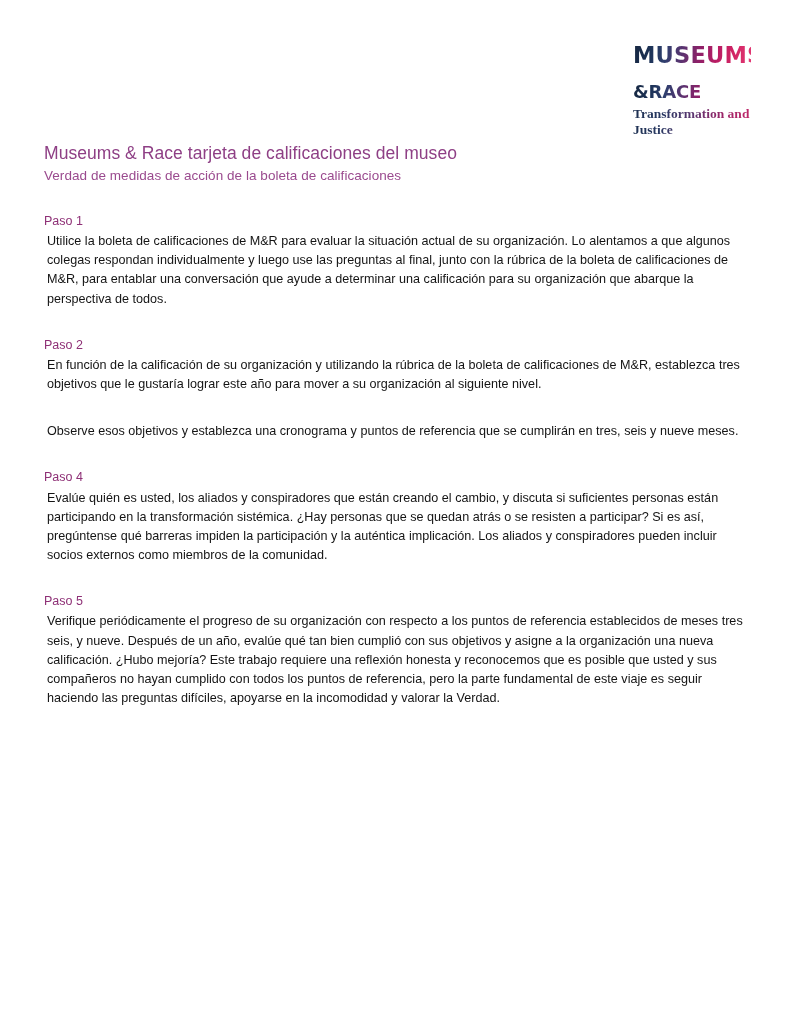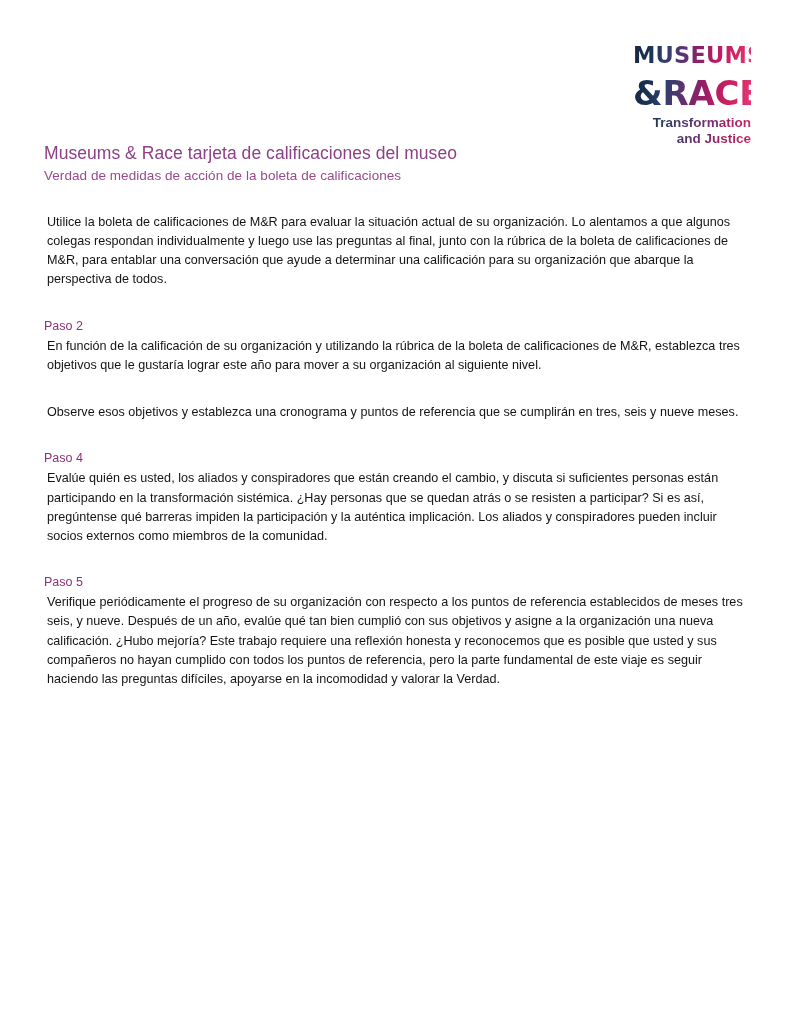--- a/index.html
+++ b/index.html
@@ -20,21 +20,21 @@
     inset: 0;
     background: #ffffff;
   }
 
   
   .logo {
     position: absolute;
     top: 44px;
     right: 44px;
     width: 118px;
-    text-align: right;
+    text-align: left;
     line-height: 1.0;
     user-select: none;
   }
   .logo-word {
     display: block;
     font-family: "DejaVu Sans", sans-serif;
     font-weight: 700;
     font-size: 22.5px;
     letter-spacing: 0.2px;
     background-image: linear-gradient(100deg,
@@ -45,27 +45,27 @@
         #8e2068 56%,
         #b81c63 70%,
         #d22464 84%,
         #e23a74 100%);
     -webkit-background-clip: text;
     background-clip: text;
     color: transparent;
     -webkit-text-fill-color: transparent;
   }
   .logo-word.line2 {
-    font-size: 34px;
-    margin-top: 9px;
+    font-size: 18px;
+    margin-top: 16px;
     letter-spacing: -0.2px;
   }
   .logo-tag {
     display: block;
-    font-family: Liberation Sans, sans-serif;
+    font-family: Liberation Serif, serif;
     font-weight: 700;
     font-size: 13.5px;
     line-height: 1.22;
     margin-top: 5px;
     letter-spacing: 0px;
     background-image: linear-gradient(100deg,
         #1d3050 0%,
         #2a3a63 25%,
         #5c3570 50%,
         #9d2467 75%,
@@ -138,20 +138,21 @@
   </div>
 
   <div class="doc">
 
     <h1 class="doc-title">Museums &amp; Race tarjeta de calificaciones del museo</h1>
     <h2 class="doc-subtitle">Verdad de medidas de acción de la boleta de calificaciones</h2>
 
     <div class="steps">
 
       <section class="step">
+        <h3 class="step-heading">Paso 1</h3>
         <p class="step-body">Utilice la boleta de calificaciones de M&amp;R para evaluar la situación actual de su organización. Lo alentamos a que algunos colegas respondan individualmente y luego use las preguntas al final, junto con la rúbrica de la boleta de calificaciones de M&amp;R, para entablar una conversación que ayude a determinar una calificación para su organización que abarque la perspectiva de todos.</p>
       </section>
 
       <section class="step">
         <h3 class="step-heading">Paso 2</h3>
         <p class="step-body">En función de la calificación de su organización y utilizando la rúbrica de la boleta de calificaciones de M&amp;R, establezca tres objetivos que le gustaría lograr este año para mover a su organización al siguiente nivel.</p>
       </section>
 
       <section class="step">
         <p class="step-body">Observe esos objetivos y establezca una cronograma y puntos de referencia que se cumplirán en tres, seis y nueve meses.</p>

